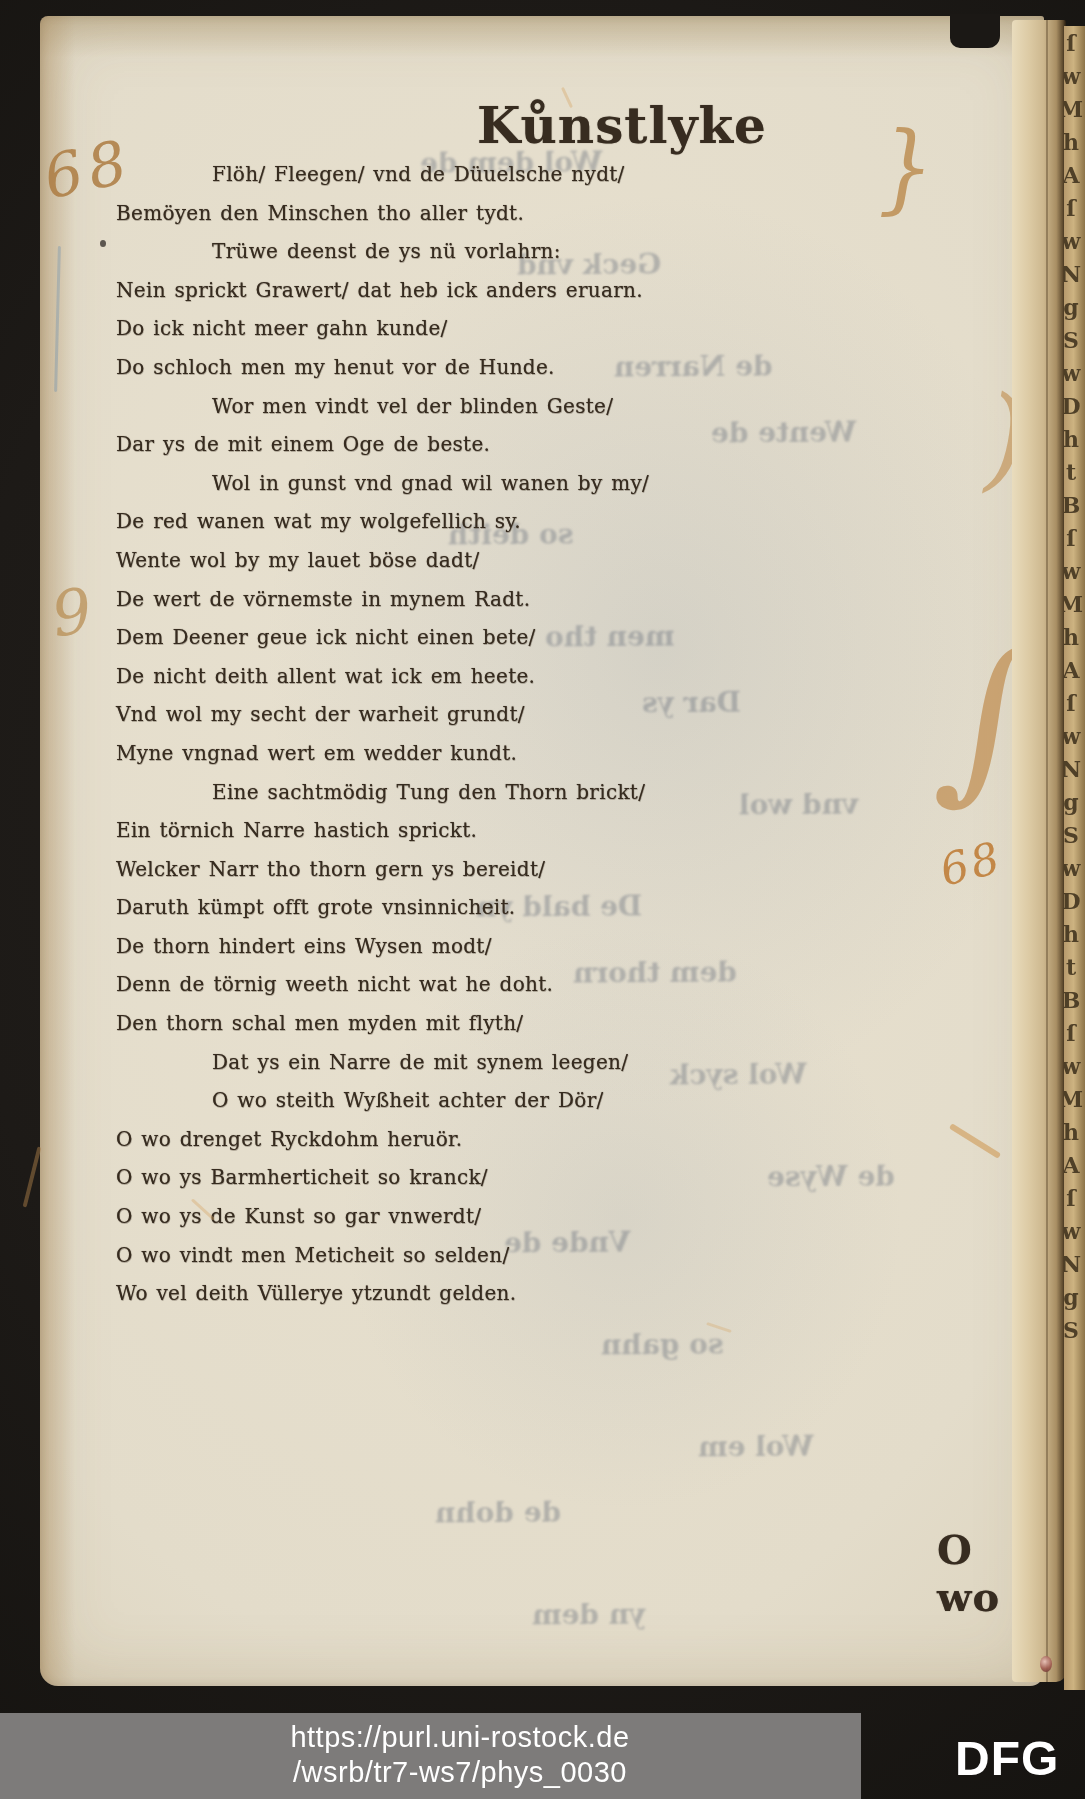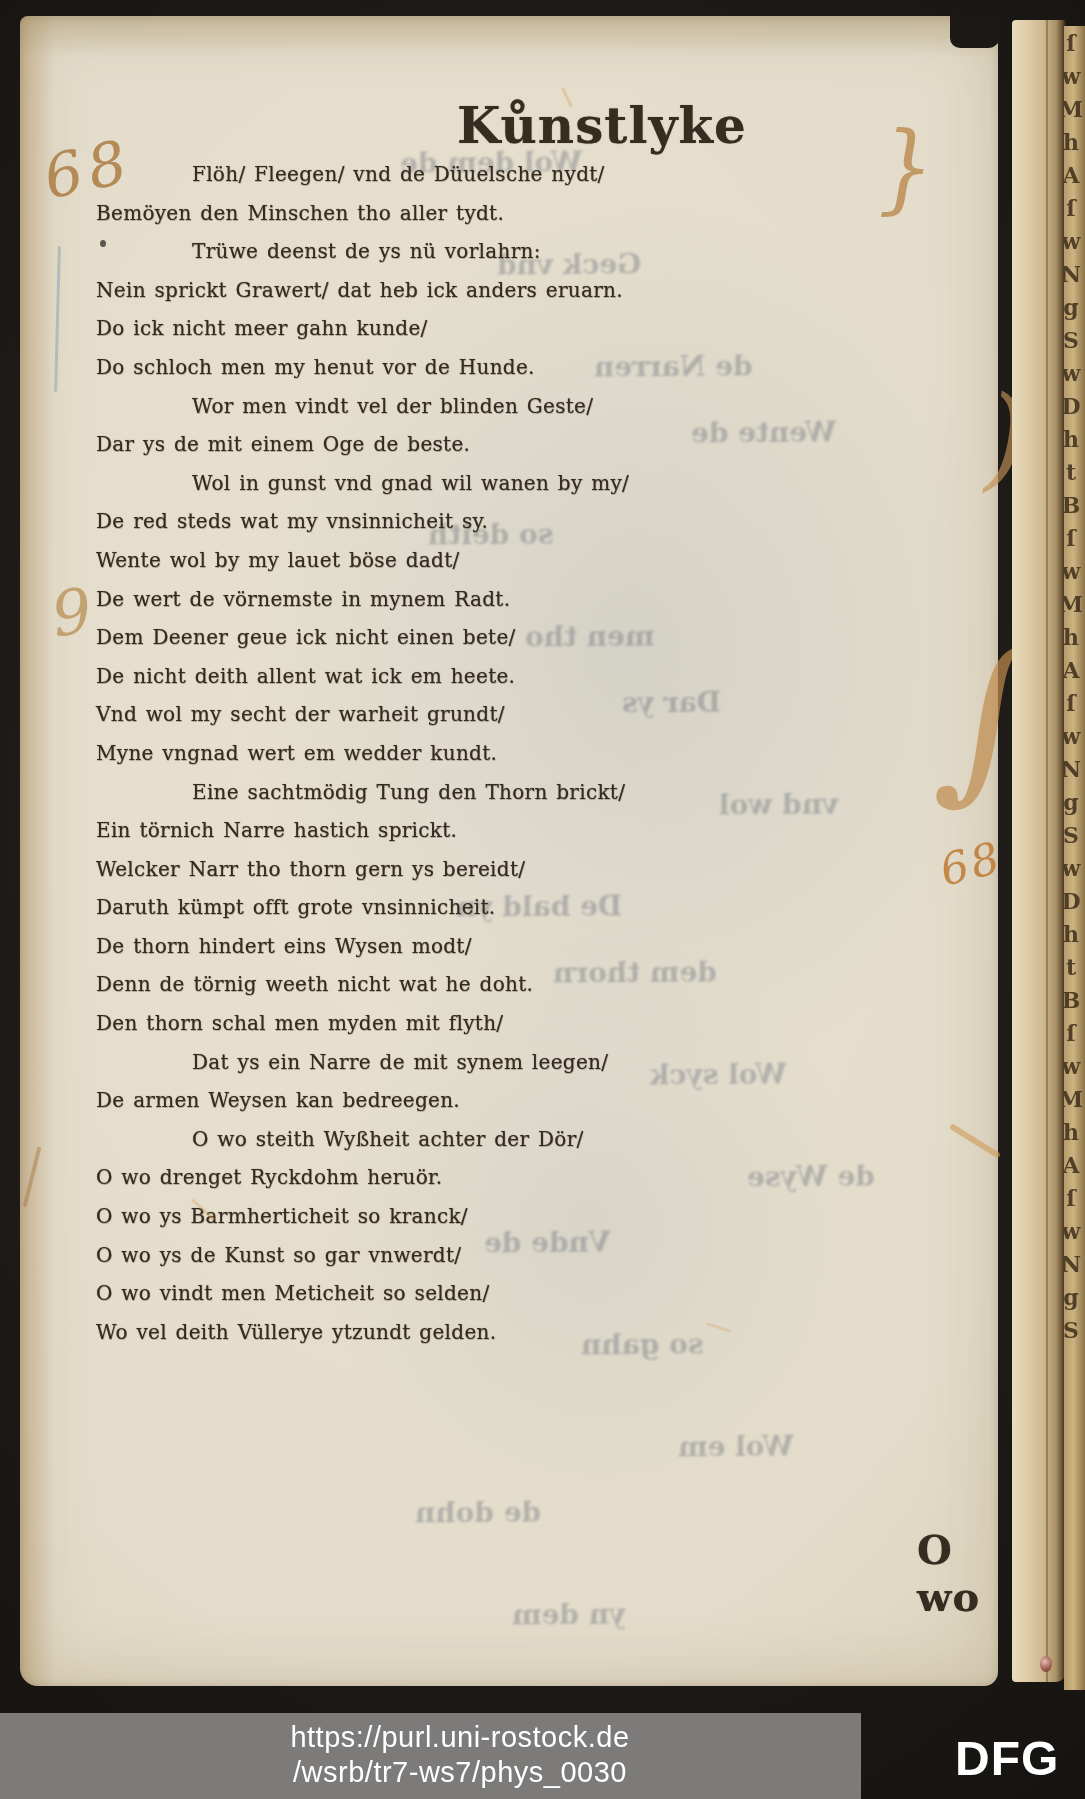--- a/index.html
+++ b/index.html
@@ -5,29 +5,30 @@
   html,body{margin:0;padding:0;background:#000;}
   .scene{
     position:relative;width:1085px;height:1799px;overflow:hidden;
     background:
       radial-gradient(90% 70% at 50% 45%, #24211d 0%, #1d1a17 60%, #151310 100%);
     font-family:"DejaVu Serif", serif;
   }
 
   
   .paper{
-    position:absolute;left:20px;top:16px;width:978px;height:1670px;
+    position:absolute;left:40px;top:16px;width:978px;height:1670px;
     border-radius:8px 3px 14px 18px;
     background:
       linear-gradient(90deg, rgba(186,158,116,.55) 0%, rgba(186,158,116,0) 3.5%),
       linear-gradient(180deg, rgba(176,156,116,.45) 0%, rgba(176,156,116,0) 2.5%),
       radial-gradient(55% 38% at 62% 38%, rgba(148,158,168,.22), rgba(148,158,168,0) 72%),
       radial-gradient(40% 25% at 58% 72%, rgba(148,158,168,.16), rgba(148,158,168,0) 70%),
       radial-gradient(120% 105% at 45% 42%, #e8e1d0 0%, #e3dcca 55%, #d9cfb7 82%, #c6b593 97%);
     box-shadow: inset 0 0 70px rgba(124,96,52,.22), inset 0 0 10px rgba(70,50,25,.18);
+    padding-left: 26px;
   }
 
   
   .bleed{position:absolute;left:0;top:0;width:100%;height:100%;overflow:hidden;}
   .bleed span{
     position:absolute;display:block;white-space:nowrap;
     font-weight:700;font-size:28px;color:rgba(96,105,118,.38);
     transform:scaleX(-1) rotate(.4deg);filter:blur(1.1px);
   }
 
@@ -134,36 +135,35 @@
       <div class="poem" id="poem">
           <div class="line indent">Flöh/ Fleegen/ vnd de Düuelsche nydt/</div>
           <div class="line">Bemöyen den Minschen tho aller tydt.</div>
           <div class="line indent">Trüwe deenst de ys nü vorlahrn:</div>
           <div class="line">Nein sprickt Grawert/ dat heb ick anders eruarn.</div>
           <div class="line">Do ick nicht meer gahn kunde/</div>
           <div class="line">Do schloch men my henut vor de Hunde.</div>
           <div class="line indent">Wor men vindt vel der blinden Geste/</div>
           <div class="line">Dar ys de mit einem Oge de beste.</div>
           <div class="line indent">Wol in gunst vnd gnad wil wanen by my/</div>
-          <div class="line">De red steds wat my vnsinnicheit sy.</div>
+          <div class="line">De red wanen wat my wolgefellich sy.</div>
           <div class="line">Wente wol by my lauet böse dadt/</div>
           <div class="line">De wert de vörnemste in mynem Radt.</div>
           <div class="line">Dem Deener geue ick nicht einen bete/</div>
           <div class="line">De nicht deith allent wat ick em heete.</div>
           <div class="line">Vnd wol my secht der warheit grundt/</div>
           <div class="line">Myne vngnad wert em wedder kundt.</div>
           <div class="line indent">Eine sachtmödig Tung den Thorn brickt/</div>
           <div class="line">Ein törnich Narre hastich sprickt.</div>
           <div class="line">Welcker Narr tho thorn gern ys bereidt/</div>
           <div class="line">Daruth kümpt offt grote vnsinnicheit.</div>
           <div class="line">De thorn hindert eins Wysen modt/</div>
           <div class="line">Denn de törnig weeth nicht wat he doht.</div>
           <div class="line">Den thorn schal men myden mit flyth/</div>
           <div class="line indent">Dat ys ein Narre de mit synem leegen/</div>
-          <div class="line">De armen Weysen kan bedreegen.</div>
           <div class="line indent">O wo steith Wyßheit achter der Dör/</div>
           <div class="line">O wo drenget Ryckdohm heruör.</div>
           <div class="line">O wo ys Barmherticheit so kranck/</div>
           <div class="line">O wo ys de Kunst so gar vnwerdt/</div>
           <div class="line">O wo vindt men Meticheit so selden/</div>
           <div class="line">Wo vel deith Vüllerye ytzundt gelden.</div>
         </div>
       <div class="catchword">O wo</div>
     </div>
   </div>

